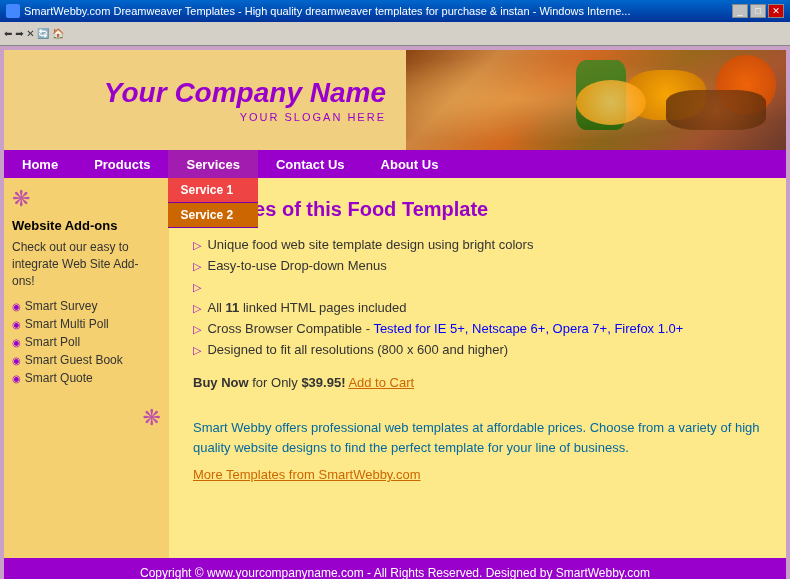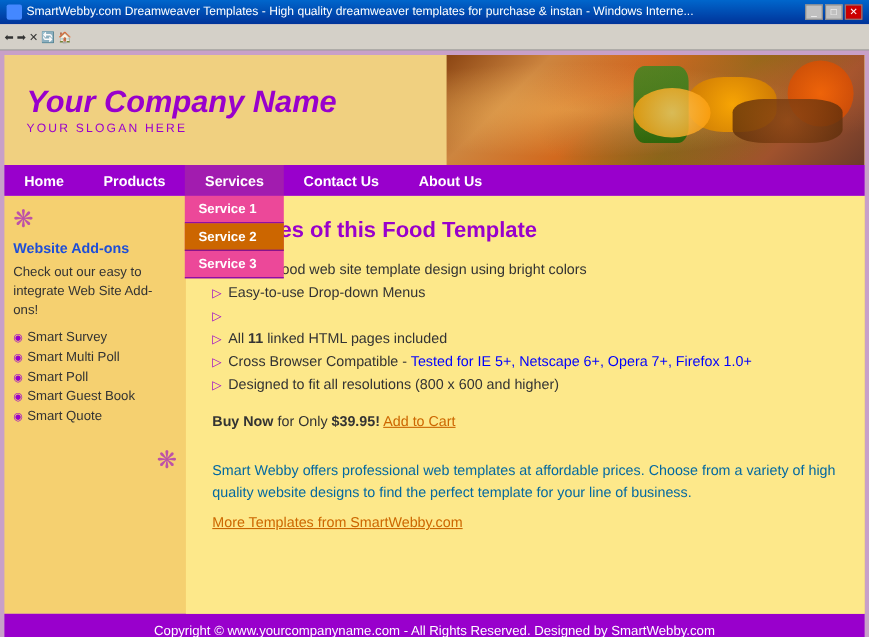--- a/index.html
+++ b/index.html
@@ -41,20 +41,21 @@
     }
 
     
     .site-header {
       background: #f0d080;
       display: flex;
       align-items: center;
       justify-content: space-between;
       overflow: hidden;
       height: 100px;
+      text-align: right;
     }
     .header-left {
       padding: 10px 20px;
       flex: 1;
     }
     .company-name {
       color: #9900cc;
       font-size: 28px;
       font-weight: bold;
       font-style: italic;
@@ -103,21 +104,21 @@
     .nav-item.active { background: #a21caf; }
 
     
     .nav-dropdown {
       position: relative;
     }
     .dropdown-menu {
       position: absolute;
       top: 28px;
       left: 0;
-      background: #ec4899;
+      background: #ef4444;
       z-index: 100;
       min-width: 90px;
     }
     .dropdown-item {
       display: block;
       color: white;
       font-size: 12px;
       font-weight: bold;
       padding: 5px 12px;
       cursor: pointer;
@@ -142,21 +143,21 @@
     }
     .sidebar-decoration {
       color: #9900cc;
       font-size: 22px;
       opacity: 0.6;
       position: absolute;
       top: 8px;
       left: 8px;
     }
     .sidebar-section-title {
-      color: #1d4ed8;
+      color: #000000;
       font-weight: bold;
       font-size: 13px;
       margin-top: 30px;
       margin-bottom: 6px;
     }
     .sidebar-intro {
       color: #333;
       font-size: 12px;
       line-height: 1.4;
       margin-bottom: 10px;
@@ -294,21 +295,20 @@
   </div>
 
   <div class="nav-bar">
     <a class="nav-item">Home</a>
     <a class="nav-item">Products</a>
     <div class="nav-dropdown">
       <a class="nav-item active" style="display:flex;align-items:center;padding:0 18px;height:28px;color:white;font-weight:bold;font-size:13px;">Services</a>
       <div class="dropdown-menu">
         <div class="dropdown-item">Service 1</div>
         <div class="dropdown-item highlighted">Service 2</div>
-        <div class="dropdown-item">Service 3</div>
       </div>
     </div>
     <a class="nav-item">Contact Us</a>
     <a class="nav-item">About Us</a>
   </div>
 
   <div class="content-wrapper">
 
     <div class="sidebar">
       <div class="sidebar-decoration">❋</div>

